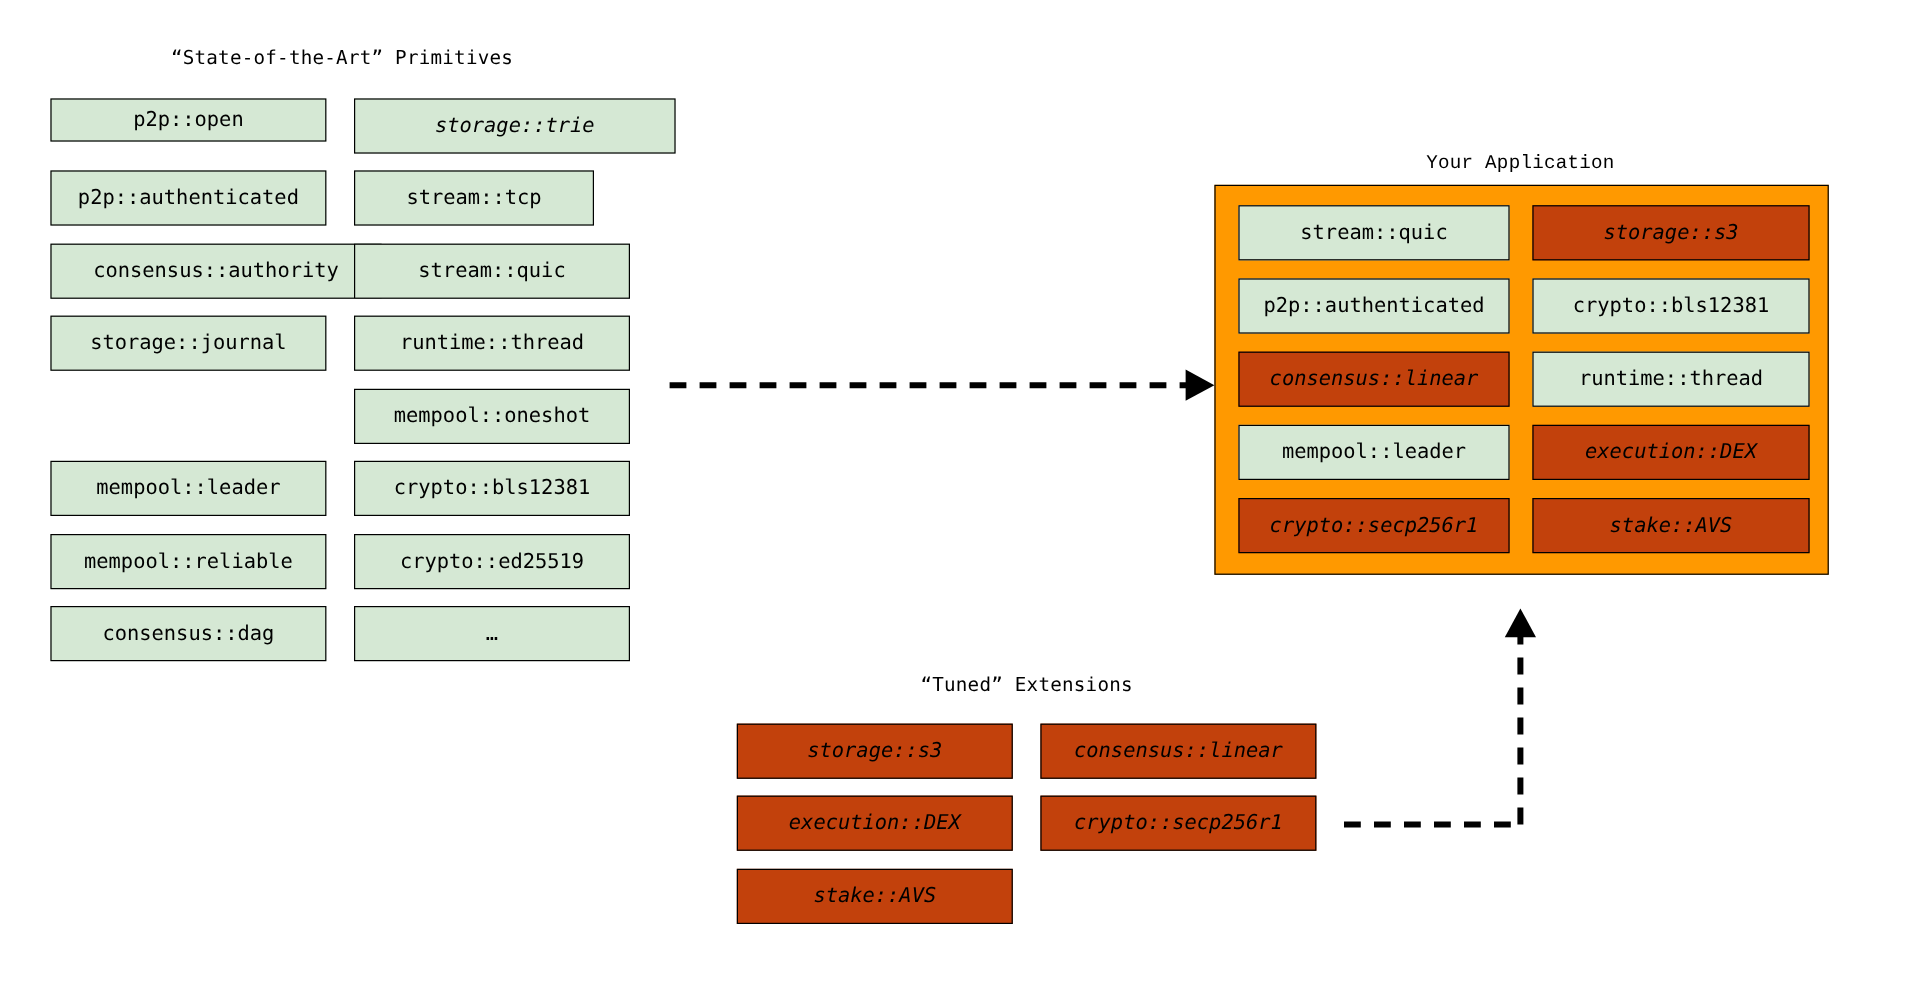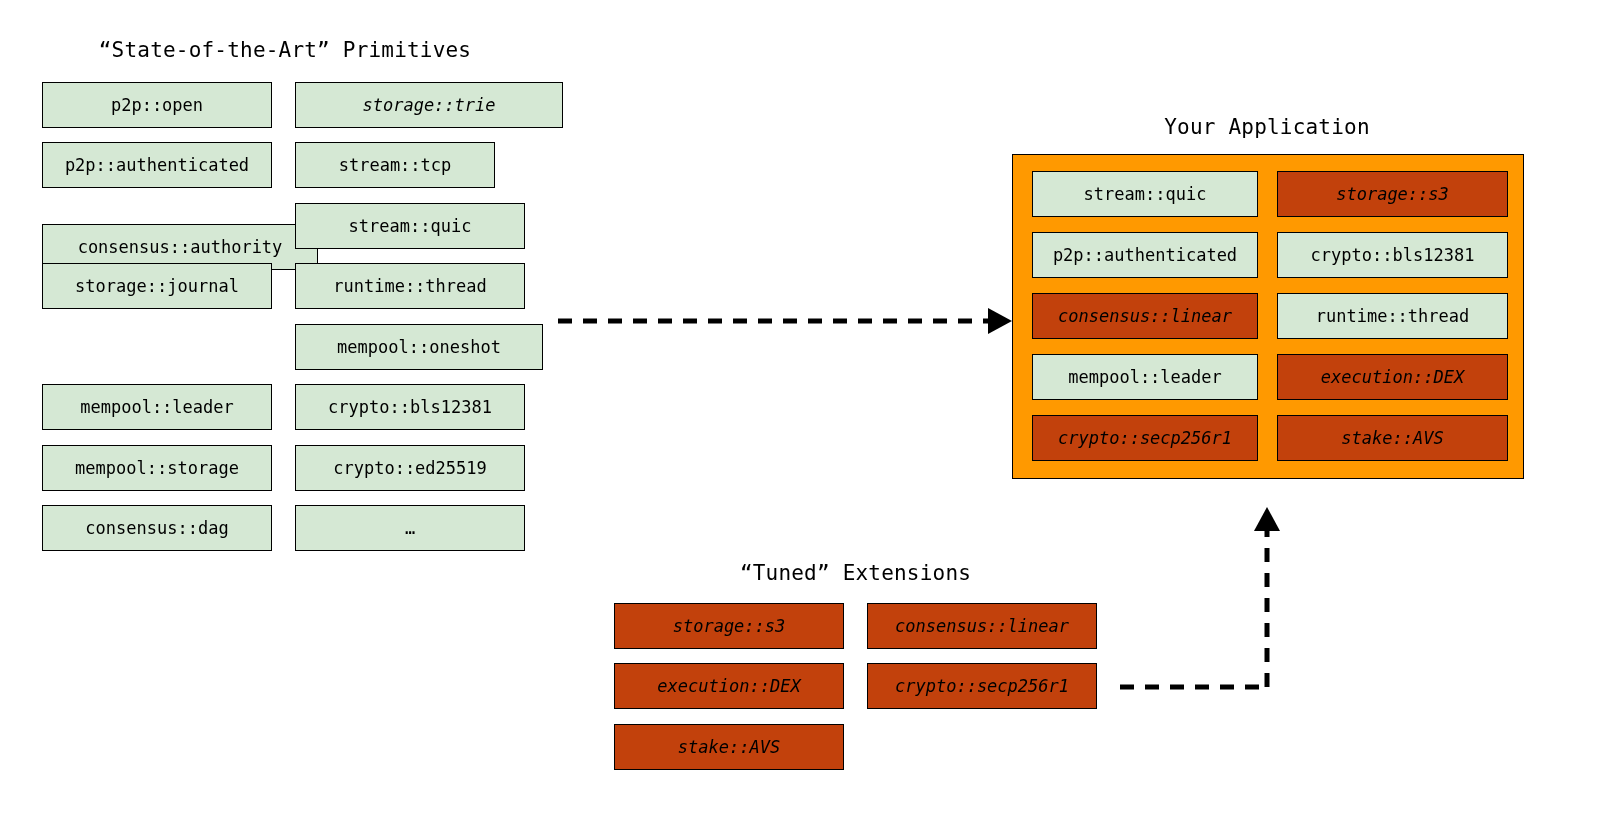--- a/index.html
+++ b/index.html
@@ -16,28 +16,28 @@
     color: #000000;
   }
   .canvas {
     position: absolute;
     left: 0; top: 0;
     width: 1600px;
     height: 836px;
   }
   .section-title {
     position: absolute;
-    font-size: 21px;
+    font-size: 16px;
     letter-spacing: 0.2px;
     white-space: nowrap;
     text-align: center;
     color: #000;
   }
   #title-primitives { left: 0px; top: 38px; width: 570px; }
-  #title-application { left: 1012px; top: 115px; width: 510px; }
+  #title-application { left: 1012px; top: 127px; width: 510px; font-family: Liberation Mono, monospace; }
   #title-extensions { left: 614px; top: 561px; width: 483px; }
 
   .node {
     position: absolute;
     box-sizing: border-box;
     border: 1.6px solid #000000;
     display: flex;
     align-items: center;
     justify-content: center;
     font-size: 17px;
@@ -70,33 +70,33 @@
     pointer-events: none;
   }
 </style>
 </head>
 <body>
 
 <div class="canvas">
 
   <div class="section-title" id="title-primitives">“State-of-the-Art” Primitives</div>
 
-  <div class="node green" style="left:42px; top:82px; width:230px; height:46px;">p2p::open</div>
+  <div class="node green" style="left:42px; top:82px; width:230px; height:36px;">p2p::open</div>
   <div class="node green" style="left:42px; top:142px; width:230px; height:46px;">p2p::authenticated</div>
-  <div class="node green" style="left:42px; top:203px; width:276px; height:46px;margin-top:21px;">consensus::authority</div>
+  <div class="node green" style="left:42px; top:203px; width:276px; height:46px;">consensus::authority</div>
   <div class="node green" style="left:42px; top:263px; width:230px; height:46px;">storage::journal</div>
   <div class="node green" style="left:42px; top:384px; width:230px; height:46px;">mempool::leader</div>
-  <div class="node green" style="left:42px; top:445px; width:230px; height:46px;">mempool::storage</div>
+  <div class="node green" style="left:42px; top:445px; width:230px; height:46px;">mempool::reliable</div>
   <div class="node green" style="left:42px; top:505px; width:230px; height:46px;">consensus::dag</div>
 
   <div class="node green" style="left:295px; top:82px; width:268px; height:46px;font-style:italic;">storage::trie</div>
   <div class="node green" style="left:295px; top:142px; width:200px; height:46px;">stream::tcp</div>
   <div class="node green" style="left:295px; top:203px; width:230px; height:46px;">stream::quic</div>
   <div class="node green" style="left:295px; top:263px; width:230px; height:46px;">runtime::thread</div>
-  <div class="node green" style="left:295px; top:324px; width:248px; height:46px;">mempool::oneshot</div>
+  <div class="node green" style="left:295px; top:324px; width:230px; height:46px;">mempool::oneshot</div>
   <div class="node green" style="left:295px; top:384px; width:230px; height:46px;">crypto::bls12381</div>
   <div class="node green" style="left:295px; top:445px; width:230px; height:46px;">crypto::ed25519</div>
   <div class="node green" style="left:295px; top:505px; width:230px; height:46px;">…</div>
 
   <div class="section-title" id="title-application">Your Application</div>
 
   <div id="app-panel"></div>
 
   <div class="node green" style="left:1032px; top:171px; width:226px; height:46px;">stream::quic</div>
   <div class="node green" style="left:1032px; top:232px; width:226px; height:46px;">p2p::authenticated</div>

